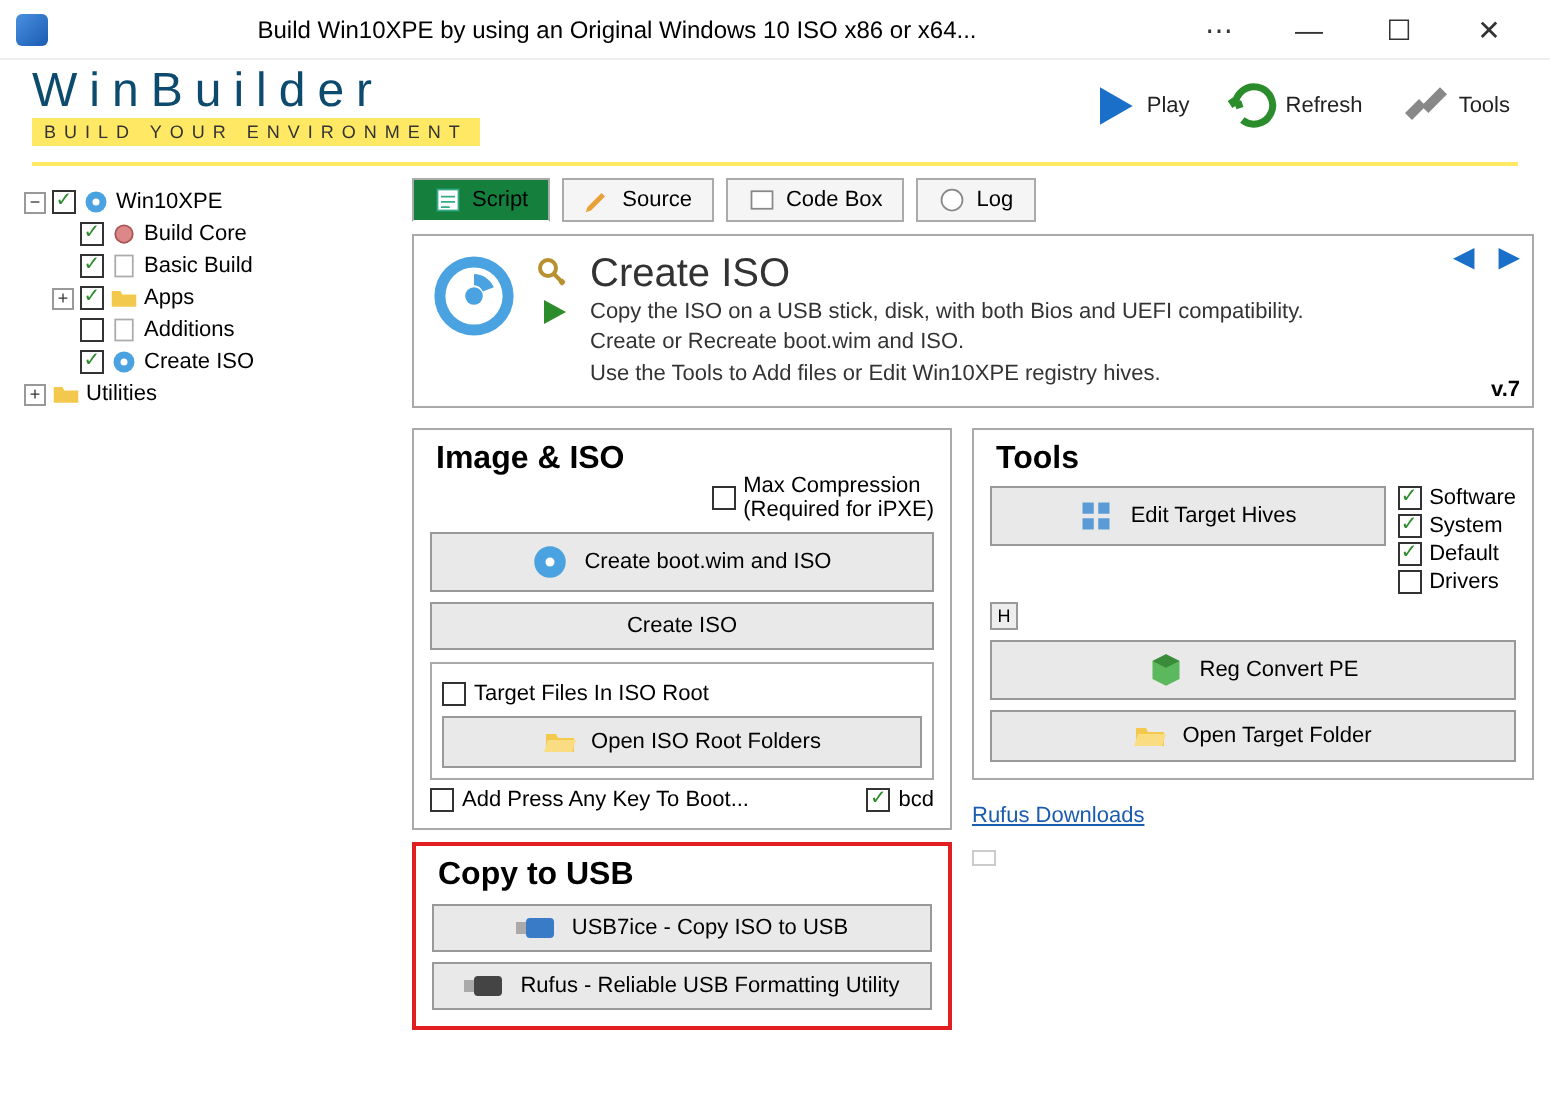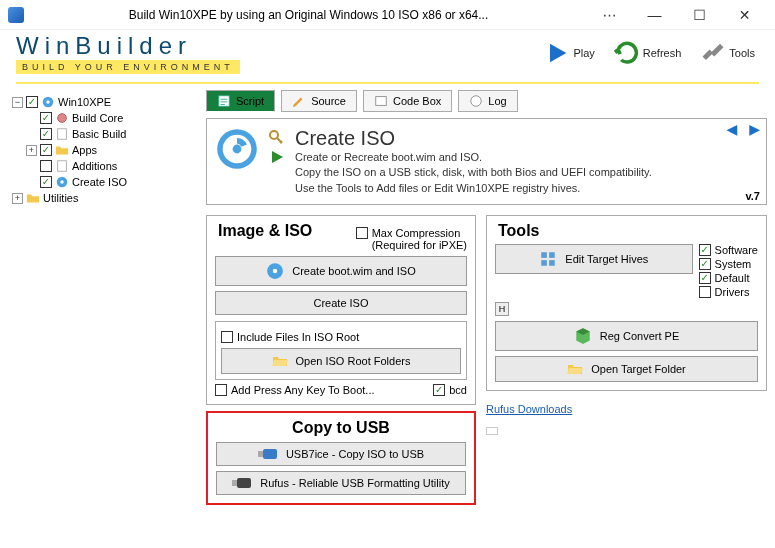--- a/index.html
+++ b/index.html
@@ -34,21 +34,21 @@
 .hero-title { font-size: 20px; color: #333; font-weight: 400; }
 .hero-text { font-size: 11px; color: #333; line-height: 1.4; }
 .nav-arrows { position: absolute; right: 6px; top: 2px; display: flex; gap: 12px; }
 .arrow { color: #1a70c9; font-size: 14px; cursor: pointer; }
 .version { position: absolute; right: 6px; bottom: 2px; font-weight: bold; font-size: 11px; }
 .grid { display: flex; gap: 10px; margin-top: 4px; }
 .col { display: flex; flex-direction: column; gap: 6px; }
 .col.left { width: 270px; }
 .col.right { flex: 1; }
 .group { border: 1px solid #aaa; padding: 6px 8px 8px; position: relative; }
-.group.red { border: 2px solid #e02020; text-align: center; }
+.group.red { border: 2px solid #e02020; }
 .group-title { font-weight: bold; font-size: 16px; position: relative; top: 0; background: #fff; display: inline-block; padding: 0 3px; }
 .btn { width: 100%; border: 1px solid #999; background: #e9e9e9; padding: 5px; display: flex; align-items: center; justify-content: center; gap: 8px; font-size: 11px; cursor: pointer; margin-top: 5px; }
 .chkrow { display: flex; align-items: center; gap: 4px; font-size: 11px; margin-top: 4px; }
 .link { color: #1a5cb0; text-decoration: underline; cursor: pointer; font-size: 11px; }
 .small-h { width: 14px; height: 14px; border: 1px solid #999; background: #eee; display: inline-flex; align-items: center; justify-content: center; font-size: 9px; }
 .tool-row { display: flex; align-items: flex-start; gap: 6px; }
 .tool-chks { display: flex; flex-direction: column; gap: 2px; }
 svg { flex-shrink: 0; }
 </style>
 </head>
@@ -197,59 +197,59 @@
         <svg width="16" height="16" viewBox="0 0 16 16">
             <circle cx="5" cy="5" r="4" fill="none" stroke="#b89030" stroke-width="2"></circle>
             <path stroke="#b89030" stroke-width="2" d="M8 8l5 5M11 13l2-2"></path>
           </svg>
         <svg width="16" height="16" viewBox="0 0 16 16">
             <path fill="#2a8c2a" d="M3 2l11 6-11 6z"></path>
           </svg>
       </div>
       <div style="flex:1">
         <div class="hero-title">Create ISO</div>
+        <div class="hero-text">Copy the ISO on a USB stick, disk, with both Bios and UEFI compatibility.</div>
         <div class="hero-text">Create or Recreate boot.wim and ISO.</div>
-        <div class="hero-text">Copy the ISO on a USB stick, disk, with both Bios and UEFI compatibility.</div>
         <div class="hero-text">Use the Tools to Add files or Edit Win10XPE registry hives.</div>
       </div>
       <div class="nav-arrows">
         <span class="arrow">◀</span>
         <span class="arrow">▶</span>
       </div>
       <div class="version">v.7</div>
     </div>
 
     <div class="grid">
       <div class="col left">
         <div class="group">
           <div style="display:flex;align-items:flex-start;gap:8px">
             <span class="group-title">Image &amp; ISO</span>
             <div style="flex:1"></div>
-            <div class="chkrow" style="margin-top:5px;align-items:flex-start">
+            <div class="chkrow" style="margin-top:16px;align-items:center">
               <span class="chk"></span>
               <div>
                 <div>Max Compression</div>
                 <div>(Required for iPXE)</div>
               </div>
             </div>
           </div>
           <div class="btn">
               <svg width="18" height="18" viewBox="0 0 16 16">
                 <circle cx="8" cy="8" r="7" fill="#4aa3e0"></circle>
                 <circle cx="8" cy="8" r="2" fill="#fff"></circle>
               </svg>
               <span>Create boot.wim and ISO</span>
             </div>
           <div class="btn">
               <span>Create ISO</span>
             </div>
           <div style="border:1px solid #aaa;padding:5px;margin-top:6px">
             <div class="chkrow">
                 <span class="chk"></span>
-                <span>Include Files In ISO Root</span>
+                <span>Target Files In ISO Root</span>
               </div>
             <div class="btn">
                 <svg width="16" height="14" viewBox="0 0 16 14">
                   <path fill="#f2c94c" d="M1 3h5l1 2h8v7H1z"></path>
                   <path fill="#fadc82" d="M2 6h14l-2 6H0z"></path>
                 </svg>
                 <span>Open ISO Root Folders</span>
               </div>
           </div>
           <div class="chkrow" style="justify-content:space-between">

